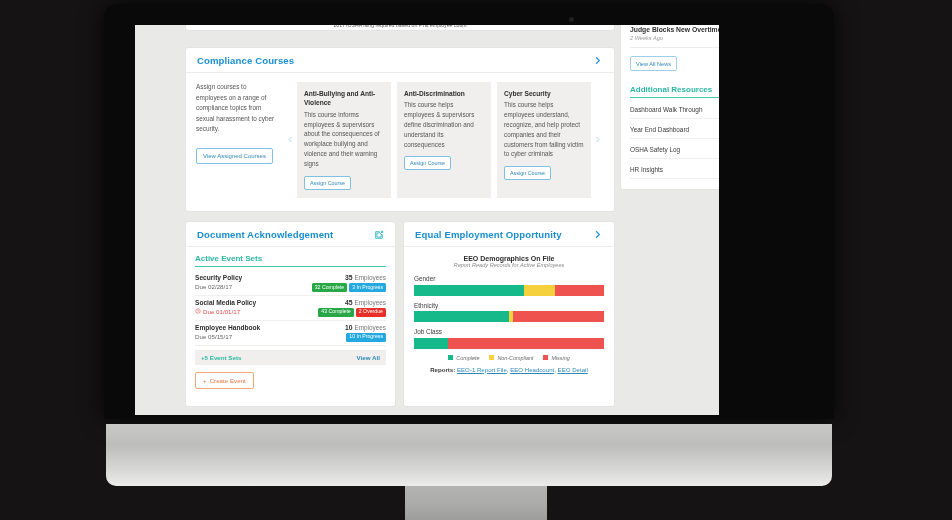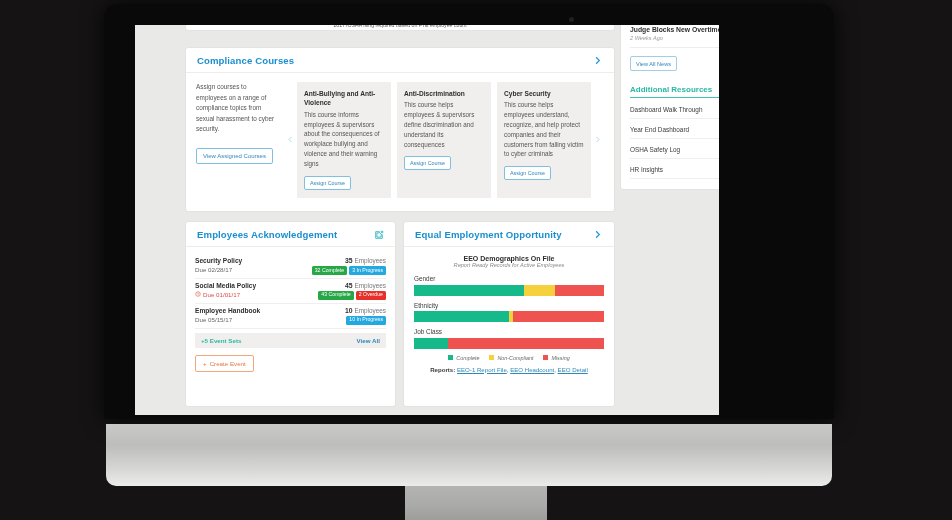--- a/index.html
+++ b/index.html
@@ -247,29 +247,30 @@
           <div class="cc-arrow">
             <svg viewBox="0 0 24 24" fill="none" stroke="currentColor" stroke-width="2.2">
                 <path d="M9 5l7 7-7 7"></path>
               </svg>
           </div>
         </div>
       </div>
 
       <div id="docack" class="card">
         <div class="panel-head">
-          <div class="panel-title">Employees Acknowledgement</div>
+          <div class="panel-title">Document Acknowledgement</div>
           <div class="edit-icon">
             <svg viewBox="0 0 24 24" fill="none" stroke="currentColor" stroke-width="2">
                 <path d="M4 4h9v3H7v10h10v-6h3v9H4z"></path>
                 <path d="M14 10l7-7M16 3h5v5"></path>
               </svg>
           </div>
         </div>
         <div class="da-body">
+          <div class="da-sub">Active Event Sets</div>
 
           <div class="ev-row">
             <div class="ev-left">
               <div class="ev-name">Security Policy</div>
               <div class="ev-due">Due 02/28/17</div>
             </div>
             <div class="ev-right">
               <div class="ev-count"><b>35</b> <span>Employees</span></div>
               <div class="badges">
                 <span class="badge green">32 Complete</span>

